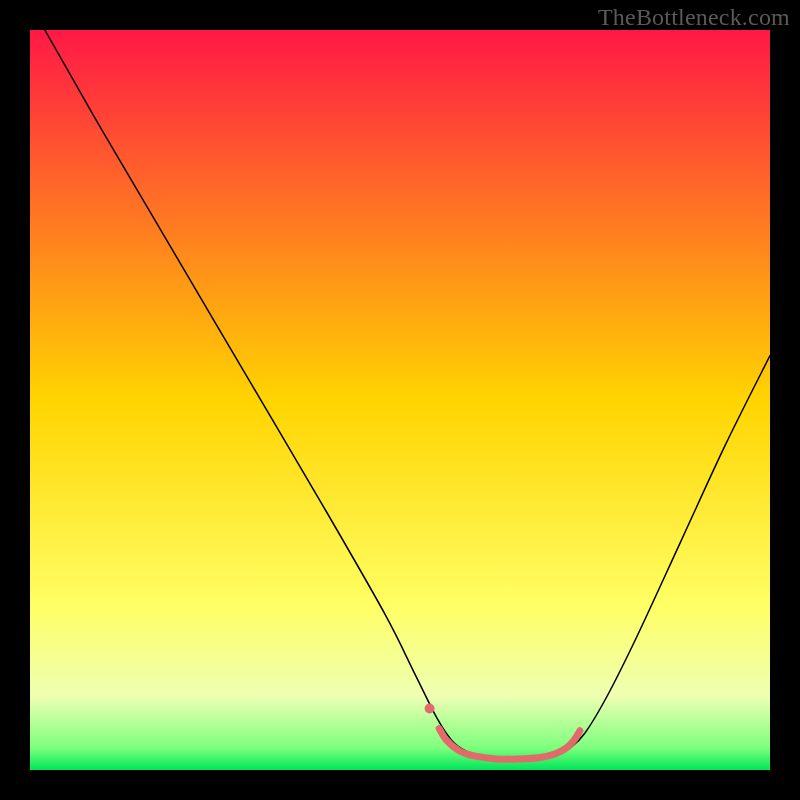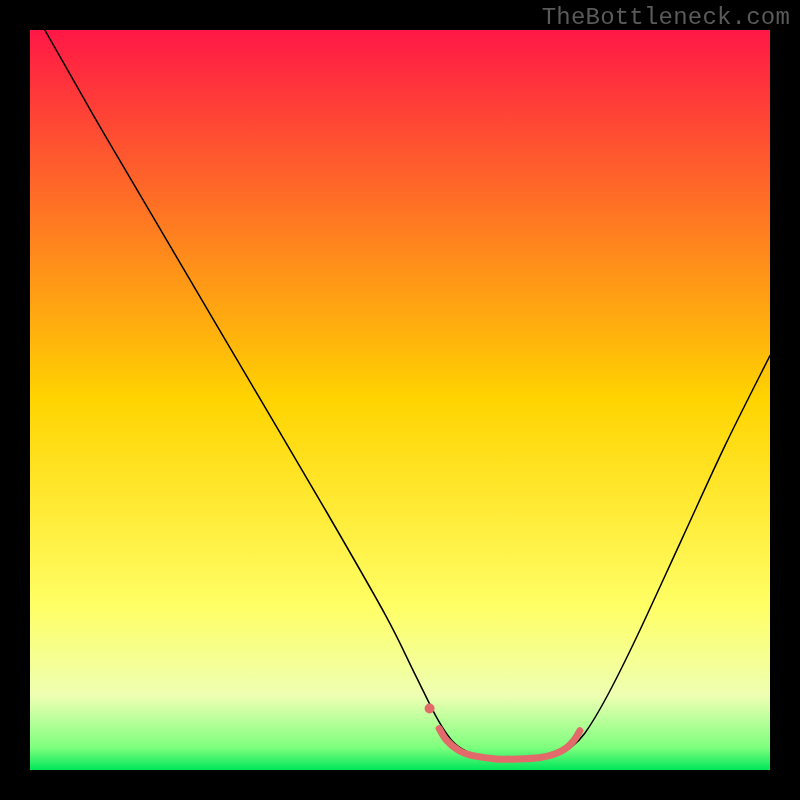--- a/index.html
+++ b/index.html
@@ -7,21 +7,21 @@
   .container {
     width: 800px;
     height: 800px;
     position: relative;
     background: #000;
   }
   .watermark {
     position: absolute;
     top: 4px;
     right: 10px;
-    font-family: Liberation Mono, monospace;
+    font-family: Liberation Serif, serif;
     font-size: 24px;
     font-weight: 500;
     color: #5a5a5a;
     z-index: 10;
     letter-spacing: 0.2px;
   }
   .plot-area {
     position: absolute;
     left: 30px;
     top: 30px;

